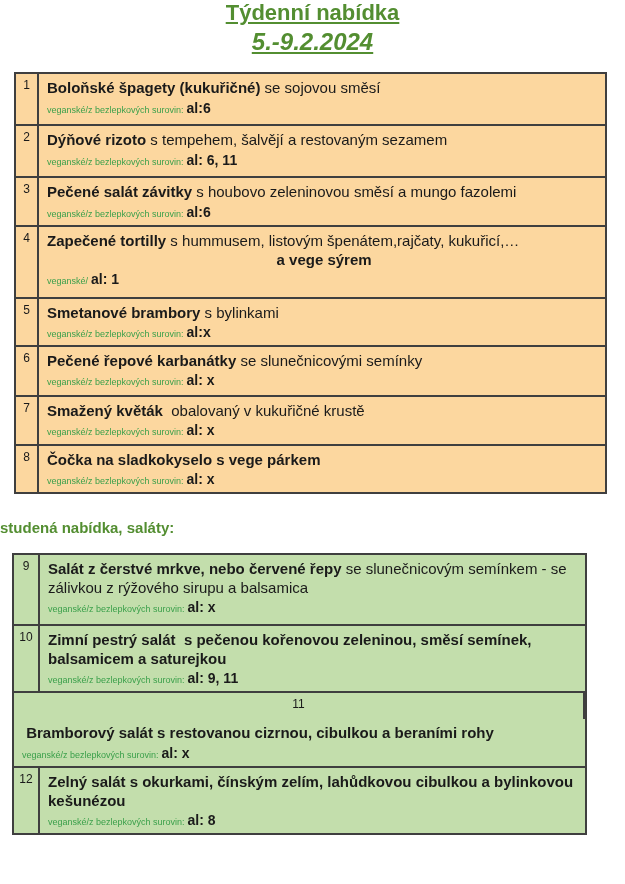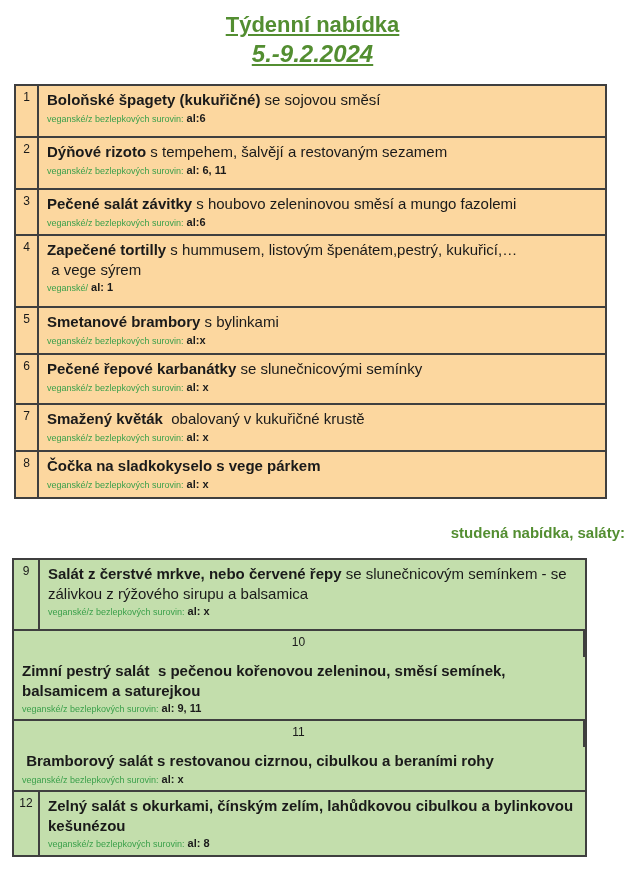--- a/index.html
+++ b/index.html
@@ -6,21 +6,20 @@
   html, body { background: #ffffff; }
   .page {
     position: relative;
     width: 625px;
     height: 884px;
     background: #ffffff;
     font-family: "Liberation Sans", sans-serif;
     overflow: hidden;
   }
   .doc-title {
-    padding-top: 12px;
     text-align: center;
     font-size: 22px;
     font-weight: bold;
     text-decoration: underline;
     color: var(--accent-green, #538e31);
     line-height: 1.2;
   }
   .doc-subtitle {
     text-align: center;
     font-size: 24px;
@@ -64,46 +63,45 @@
     padding: 4px 8px 4px 8px;
   }
   .dish {
     font-size: 15px;
     line-height: 1.28;
     color: #1a1a1a;
     white-space: pre-wrap;
   }
   .dname { font-weight: bold; }
   .ddesc { font-weight: normal; }
-  .desc2 { display: block; font-weight: normal; }
+  .desc2 { display: block; font-weight: bold; text-align: center; }
   .sub {
     font-size: 9px;
     line-height: 1.3;
     margin-top: 1px;
     white-space: pre-wrap;
   }
   .prefix { color: var(--label-green, #3ba04b); }
   .al {
     color: #1a1a1a;
     font-weight: bold;
-    font-size: 11px;
+    font-size: 14px;
     margin-left: 3px;
   }
   .section-title {
     margin-top: 25px;
-    text-align: right;
+    text-align: left;
     font-size: 15px;
     font-weight: bold;
     color: var(--accent-green, #4f9a3c);
-    margin-left: 42px;
   }
   
   .mh46 { min-height: 46px; } .mh47 { min-height: 47px; }
   .mh48 { min-height: 48px; flex-direction: column; } .mh50 { min-height: 50px; }
-  .mh52 { min-height: 52px; } .mh63 { min-height: 63px; flex-direction: column; }
+  .mh52 { min-height: 52px; } .mh63 { min-height: 63px; }
   .mh65 { min-height: 65px; } .mh69 { min-height: 69px; }
   .mh72 { min-height: 72px; }
 </style>
 </head>
 <body>
 
 <div class="page">
 
   <div class="doc-title">Týdenní nabídka</div>
   <div class="doc-subtitle">5.-9.2.2024</div>
@@ -130,21 +128,21 @@
       <div class="num">3</div>
       <div class="cell">
         <div class="dish"><span class="dname">Pečené salát závitky</span><span class="ddesc"> s houbovo zeleninovou směsí a mungo fazolemi</span></div>
         <div class="sub"><span class="prefix">veganské/z bezlepkových surovin:</span><span class="al">al:6</span></div>
       </div>
     </div>
 
     <div class="row mh72">
       <div class="num">4</div>
       <div class="cell">
-        <div class="dish"><span class="dname">Zapečené tortilly</span><span class="ddesc"> s hummusem, listovým špenátem,pestrý, kukuřicí,…</span><span class="desc2"> a vege sýrem</span></div>
+        <div class="dish"><span class="dname">Zapečené tortilly</span><span class="ddesc"> s hummusem, listovým špenátem,rajčaty, kukuřicí,…</span><span class="desc2"> a vege sýrem</span></div>
         <div class="sub"><span class="prefix">veganské/</span><span class="al">al: 1</span></div>
       </div>
     </div>
 
     <div class="row mh47">
       <div class="num">5</div>
       <div class="cell">
         <div class="dish"><span class="dname">Smetanové brambory</span><span class="ddesc"> s bylinkami</span></div>
         <div class="sub"><span class="prefix">veganské/z bezlepkových surovin:</span><span class="al">al:x</span></div>
       </div>

